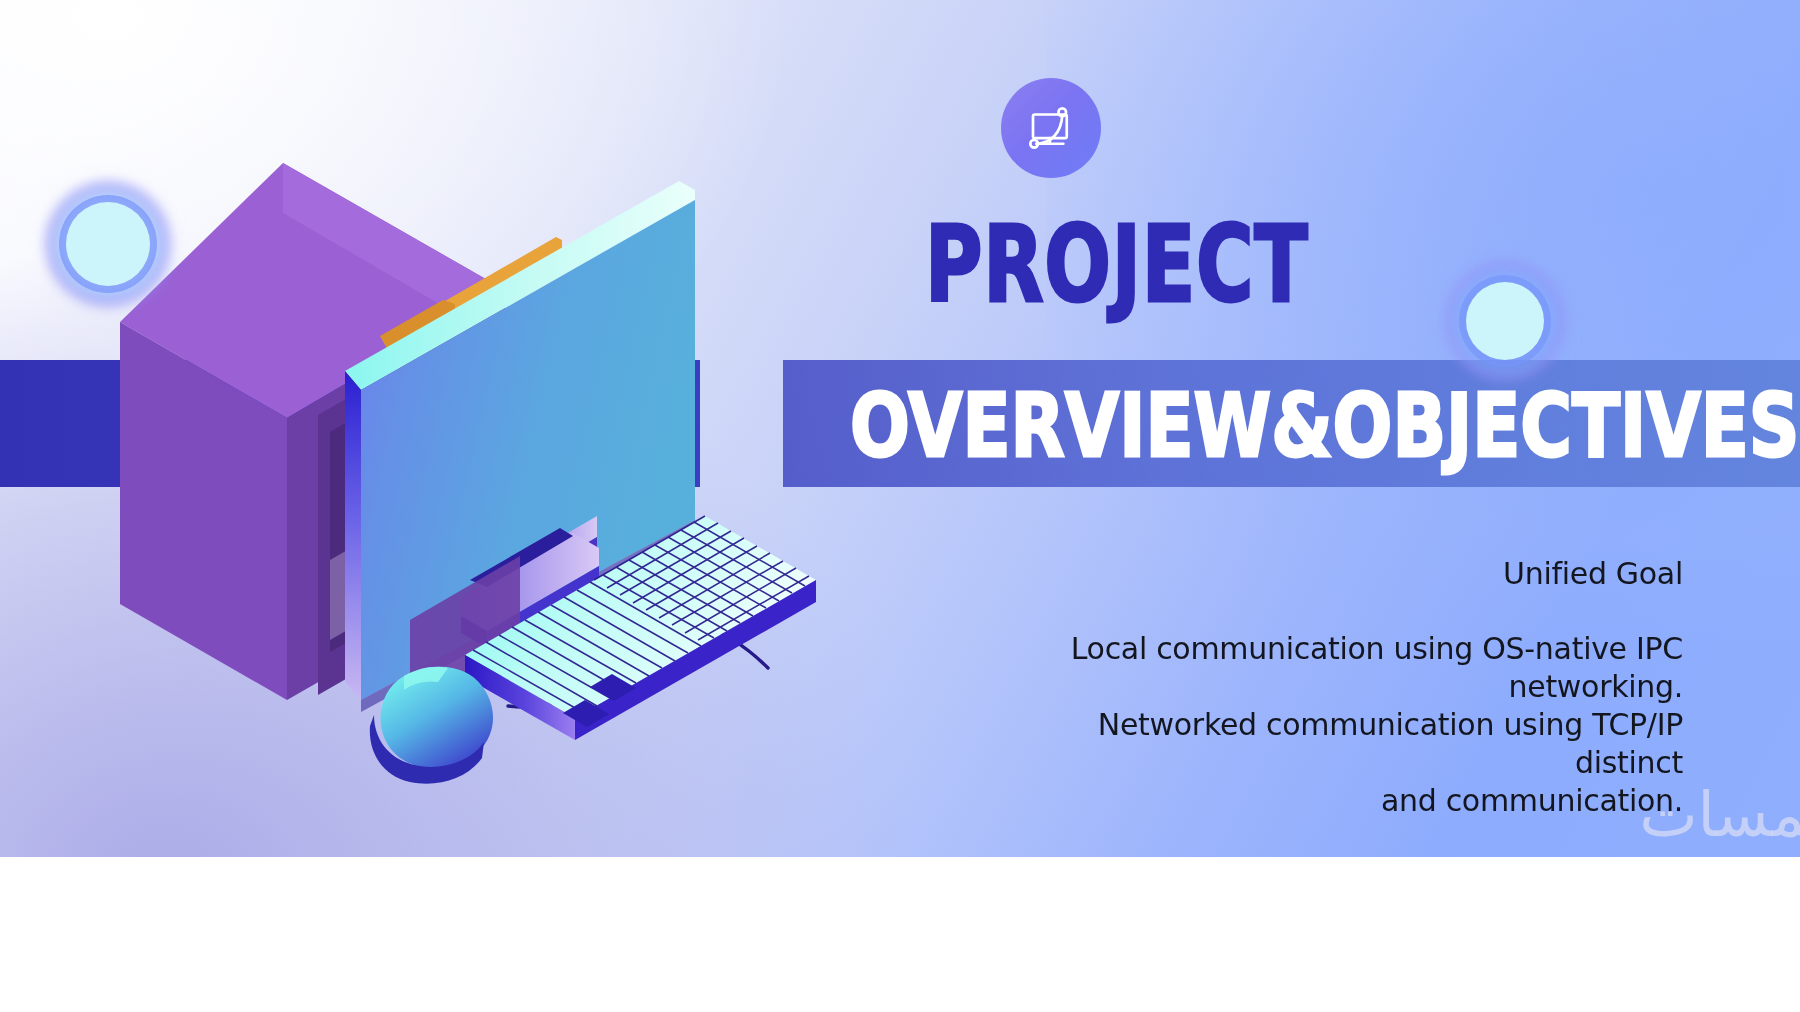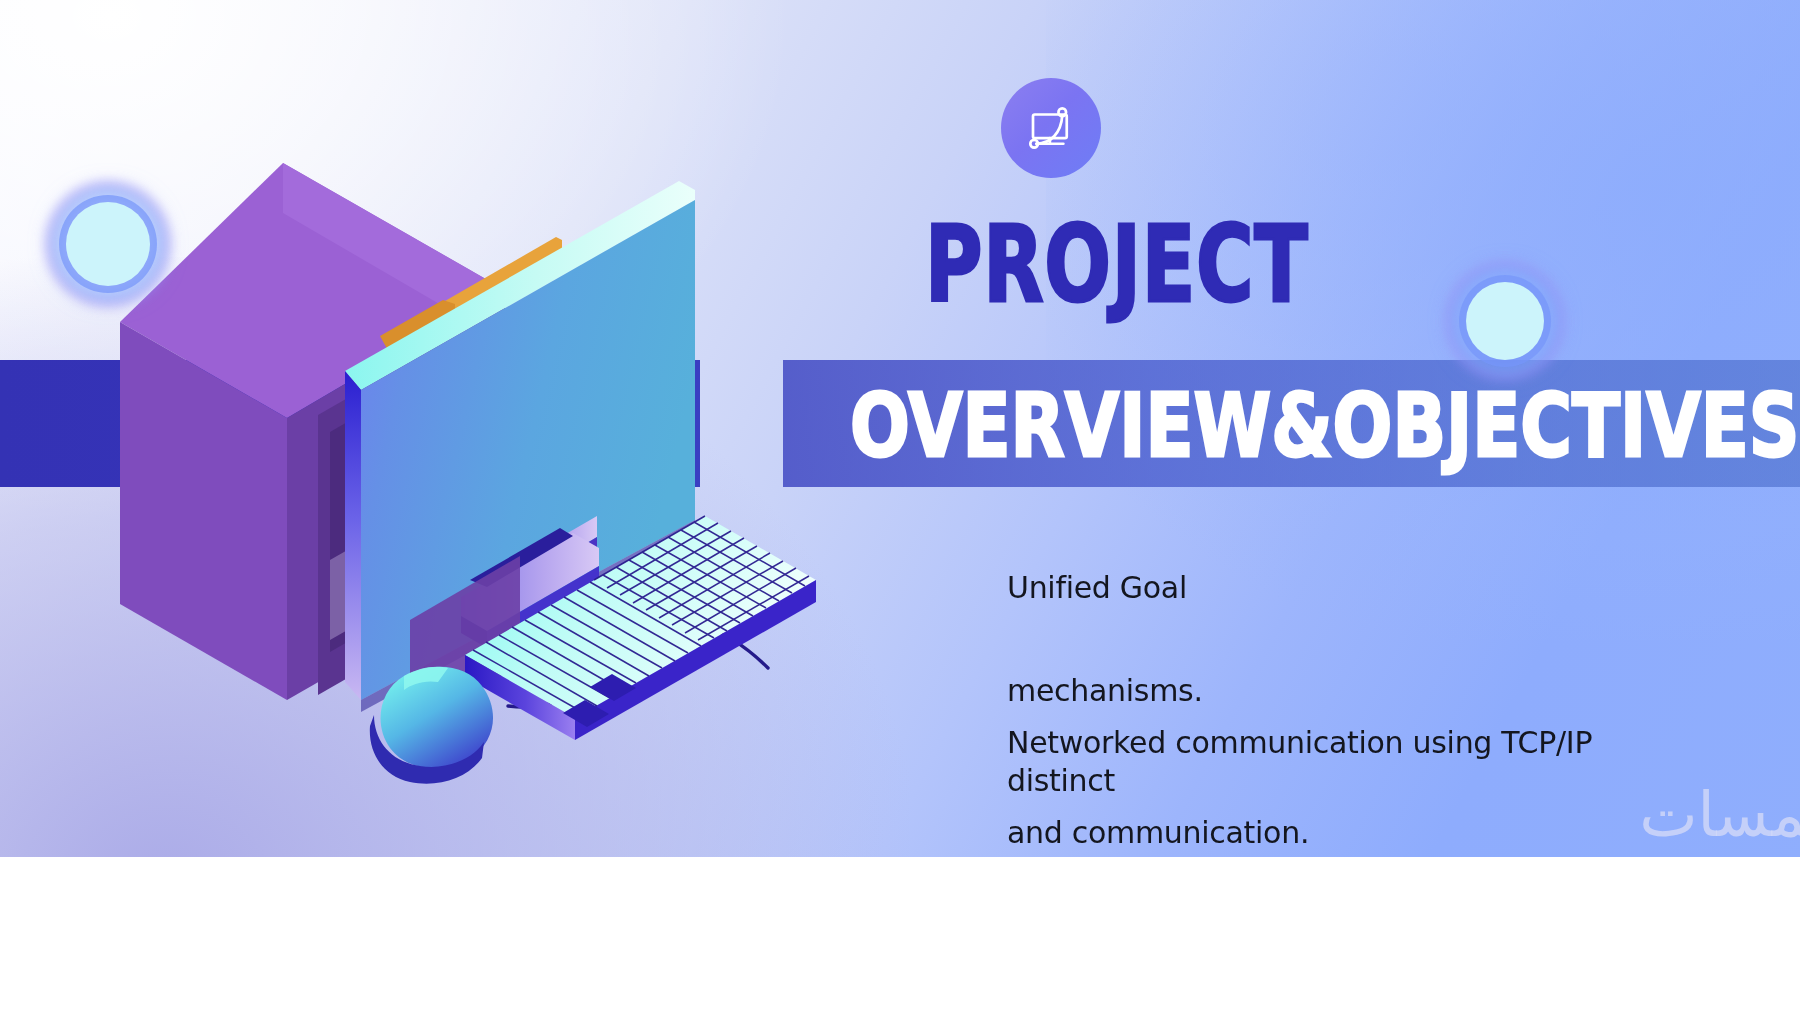--- a/index.html
+++ b/index.html
@@ -96,21 +96,21 @@
     position: absolute;
     left: 993px;
     top: 555px;
     width: 690px;
     font-size: 30px;
     line-height: 38px;
     color: #14161f;
     font-family: "DejaVu Sans", sans-serif;
     letter-spacing: -0.3px;
   }
-  .body-copy p { margin: 14px; }
+  .body-copy p { margin: 0; text-align: right; }
   .body-copy .gap { height: 37px; }
 
   
   .logo-badge {
     position: absolute;
     left: 1001px;
     top: 78px;
     width: 100px;
     height: 100px;
     border-radius: 50%;
@@ -328,21 +328,22 @@
     <div class="glow"></div>
     <div class="core"></div>
   </div>
 
   <div class="title-main">PROJECT</div>
   <div class="title-sub">OVERVIEW&amp;OBJECTIVES</div>
 
   <div class="body-copy">
     <p>Unified Goal</p>
     <div class="gap"></div>
-    <p>mechanisms.</p>
+    <p>Local communication using OS-native IPC</p>
+    <p>networking.</p>
     <p>Networked communication using TCP/IP distinct</p>
     <p>and communication.</p>
   </div>
 
   <svg class="signin-icon" viewBox="0 0 24 24" xmlns="http://www.w3.org/2000/svg">
     <path d="M13 3 H20 V21 H13 V18 H17 V6 H13 Z" fill="#2b1a6e"></path>
     <path d="M3 10.6 H11.2 V8 L16.2 12 L11.2 16 V13.4 H3 Z" fill="#2b1a6e"></path>
   </svg>
 
   <div class="watermark">خمسات</div>

